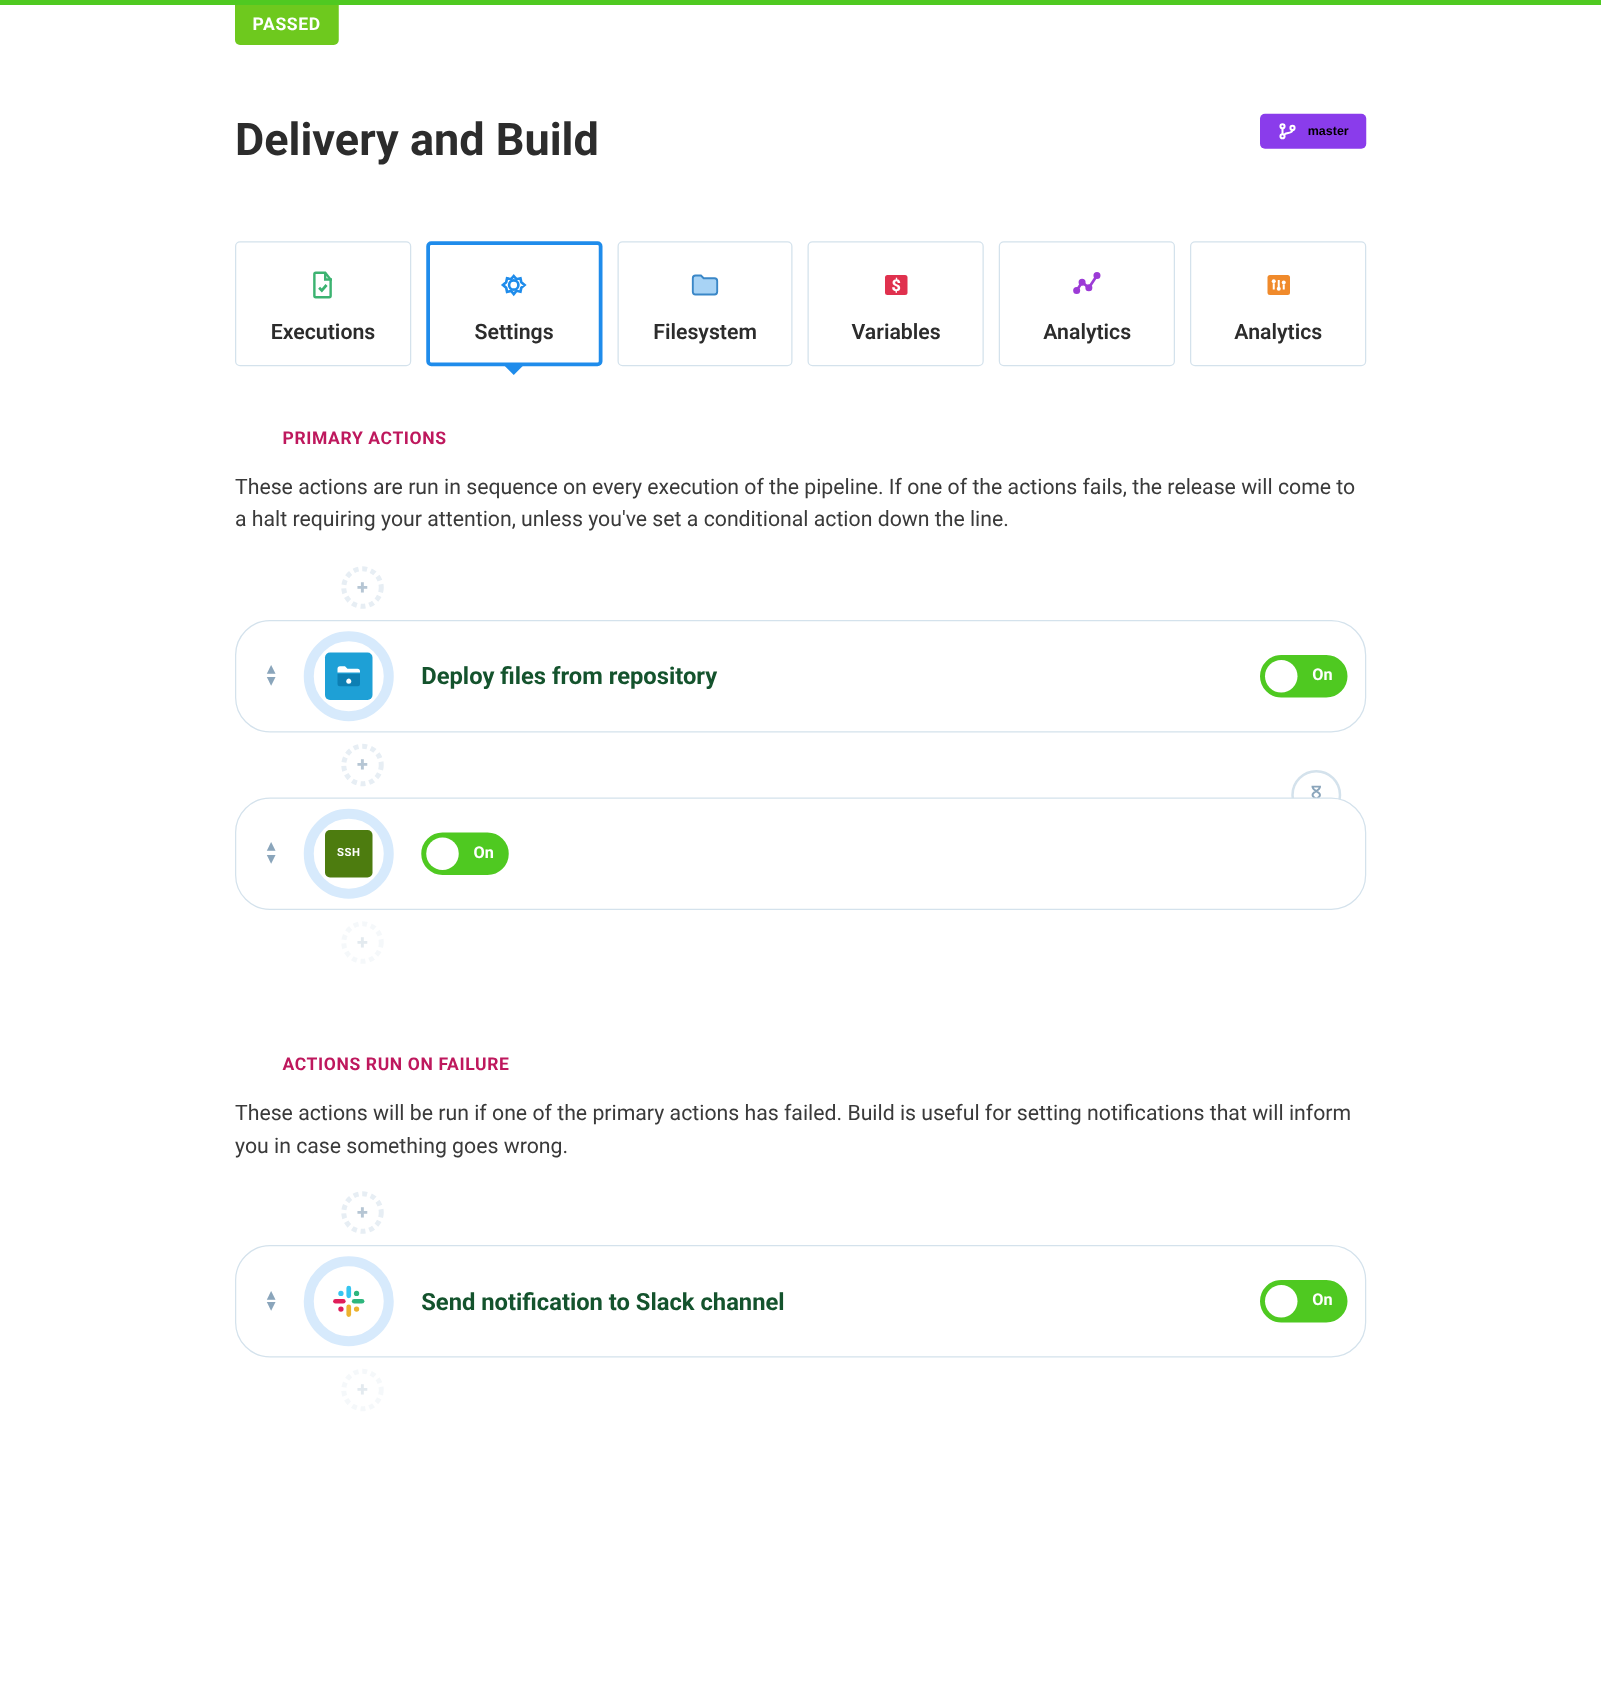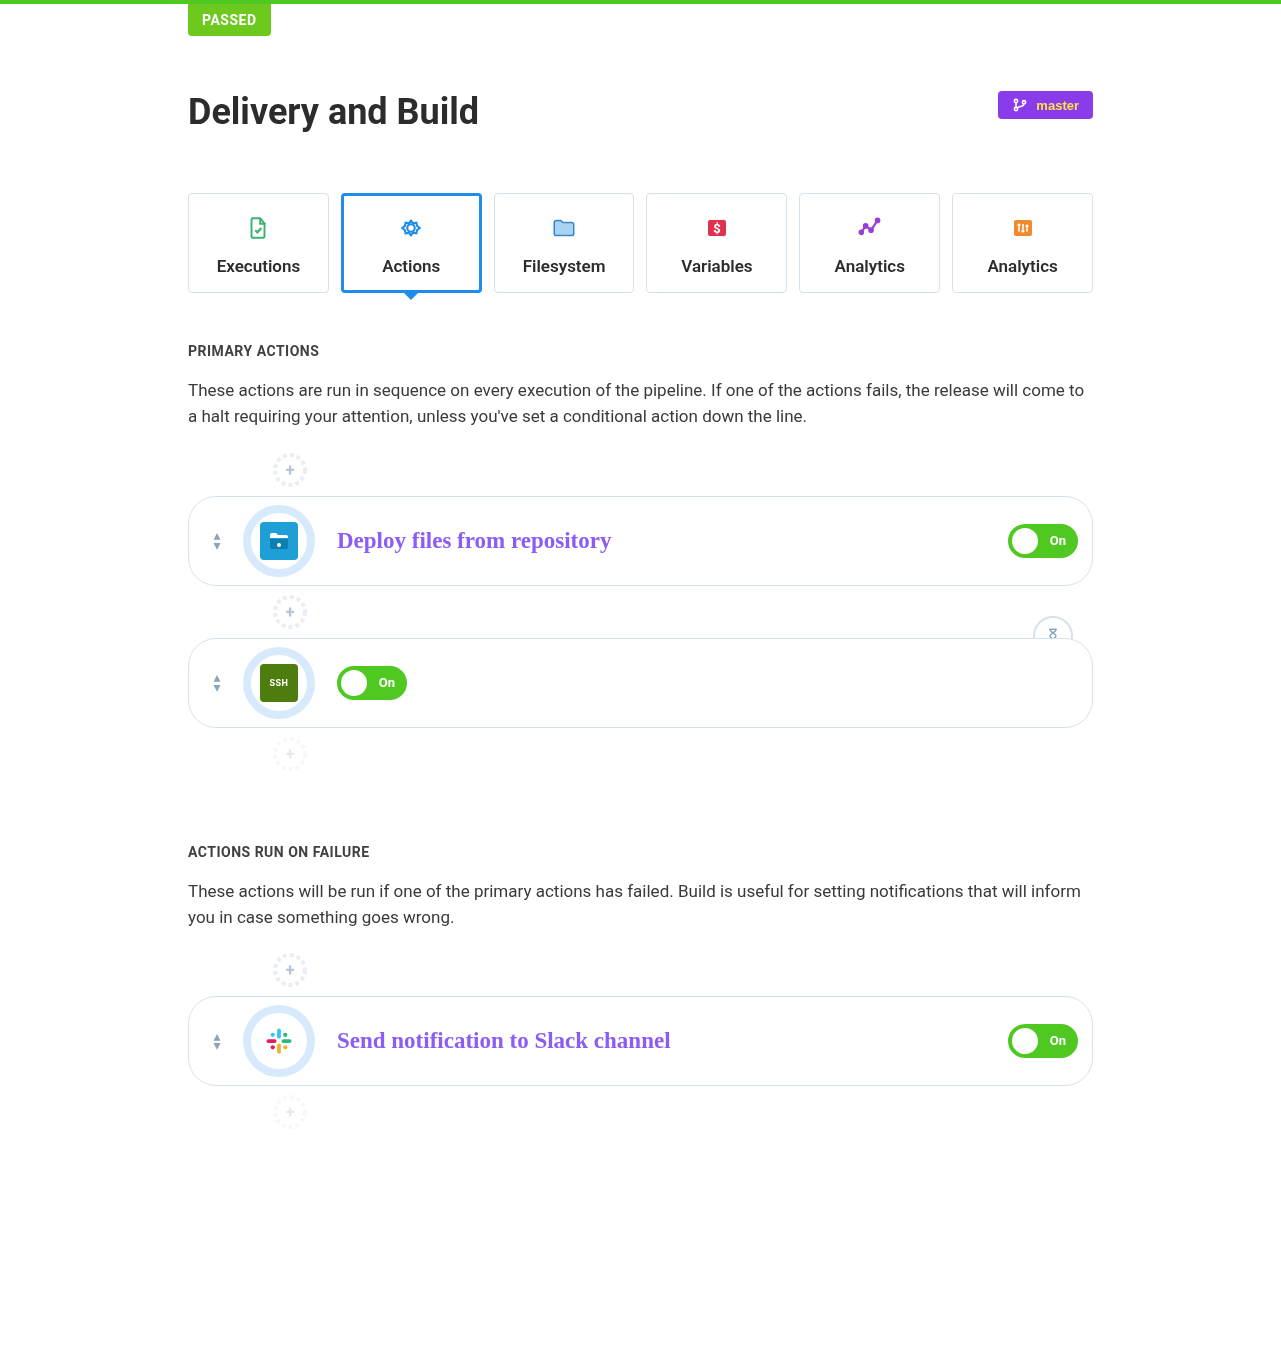--- a/index.html
+++ b/index.html
@@ -28,25 +28,25 @@
     justify-content: space-between;
     margin-top: 55px;
   }
   .page-title {
     font-size: 36px;
     font-weight: 700;
     color: #2c2c2c;
   }
   .branch-button {
     background: #8a3ceb;
-    color: #fde047;
+    color: #000000;
     border: none;
     border-radius: 4px;
     padding: 6px 14px;
-    font-size: 13px;
+    font-size: 10px;
     font-weight: 600;
     display: inline-flex;
     align-items: center;
     gap: 8px;
     cursor: pointer;
   }
   .branch-icon { width: 16px; height: 16px; }
   .tabs {
     display: flex;
     gap: 12px;
@@ -79,25 +79,26 @@
     bottom: -10px;
     left: 50%;
     transform: translateX(-50%);
     width: 0; height: 0;
     border-left: 9px solid transparent;
     border-right: 9px solid transparent;
     border-top: 9px solid #1f8ceb;
   }
   .tab-icon { width: 28px; height: 28px; display:flex; align-items:center; justify-content:center; }
   .section-label {
-    color: #404040;
+    color: #be185d;
     font-size: 14px;
     font-weight: 700;
     letter-spacing: 0.5px;
     margin-bottom: 18px;
+    margin-left: 38px;
   }
   .section-desc {
     color: #3a3a3a;
     font-size: 17px;
     line-height: 1.55;
     margin-bottom: 20px;
   }
   .action-list { position: relative; }
   .add-gear {
     width: 40px; height: 40px;
@@ -139,24 +140,23 @@
     margin-right: 22px;
     flex-shrink: 0;
   }
   .action-icon-inner {
     width: 38px; height: 38px;
     border-radius: 4px;
     display: flex; align-items: center; justify-content: center;
   }
   .action-label {
     flex: 1;
-    font-size: 23px;
+    font-size: 19px;
     font-weight: 700;
-    color: #8b5cf6;
-    font-family: Liberation Serif, serif;
+    color: #14532d;
   }
   .toggle {
     width: 70px; height: 34px;
     border: 2px solid #4fc921;
     border-radius: 20px;
     background: #4fc921;
     position: relative;
     cursor: pointer;
   }
   .toggle .knob {
@@ -224,21 +224,21 @@
       </span>
       <span>Executions</span>
     </div>
     <div class="tab active">
       <span class="tab-icon">
         <svg viewBox="0 0 24 24" width="28" height="28" fill="none" stroke="#1f8ceb" stroke-width="1.8">
           <circle cx="12" cy="12" r="3.2"></circle>
           <path d="M12 2.5l1.8 2.2 2.8-.6.6 2.8 2.2 1.8-2.2 1.8-.6 2.8-2.8-.6L12 15l-1.8-2.2-2.8.6-.6-2.8L4.6 8.7l2.2-1.8.6-2.8 2.8.6z" transform="translate(0 3.3)"></path>
         </svg>
       </span>
-      <span>Actions</span>
+      <span>Settings</span>
     </div>
     <div class="tab">
       <span class="tab-icon">
         <svg viewBox="0 0 24 24" width="26" height="26" fill="#a8d3f5" stroke="#3a87c7" stroke-width="1.4">
           <path d="M3 7a2 2 0 0 1 2-2h4l2 2h8a2 2 0 0 1 2 2v8a2 2 0 0 1-2 2H5a2 2 0 0 1-2-2z"></path>
         </svg>
       </span>
       <span>Filesystem</span>
     </div>
     <div class="tab">

